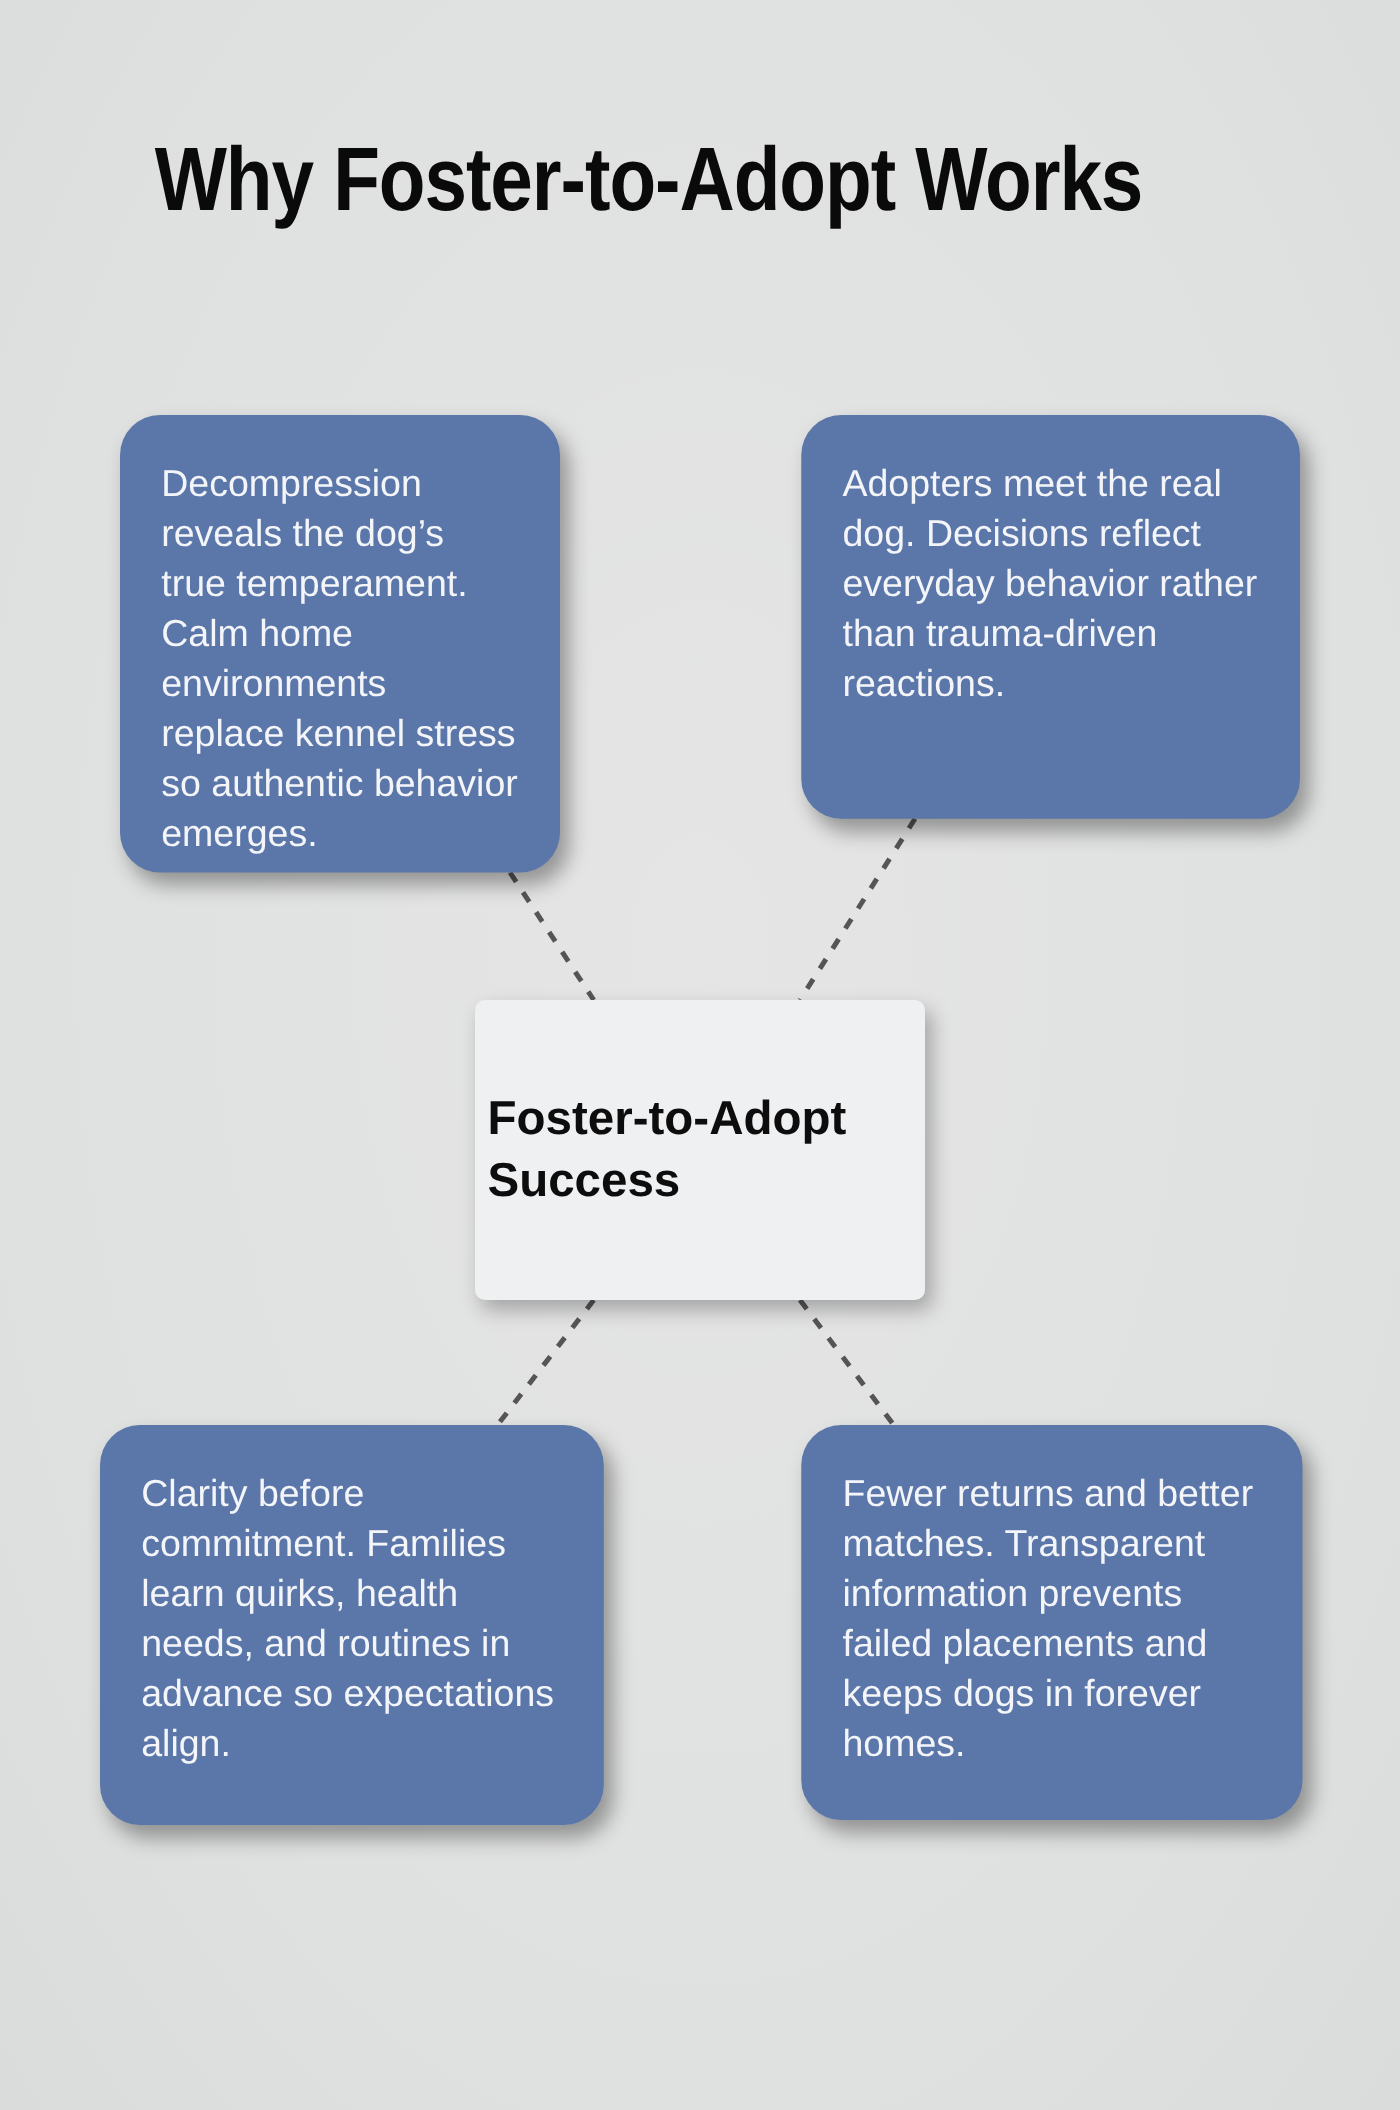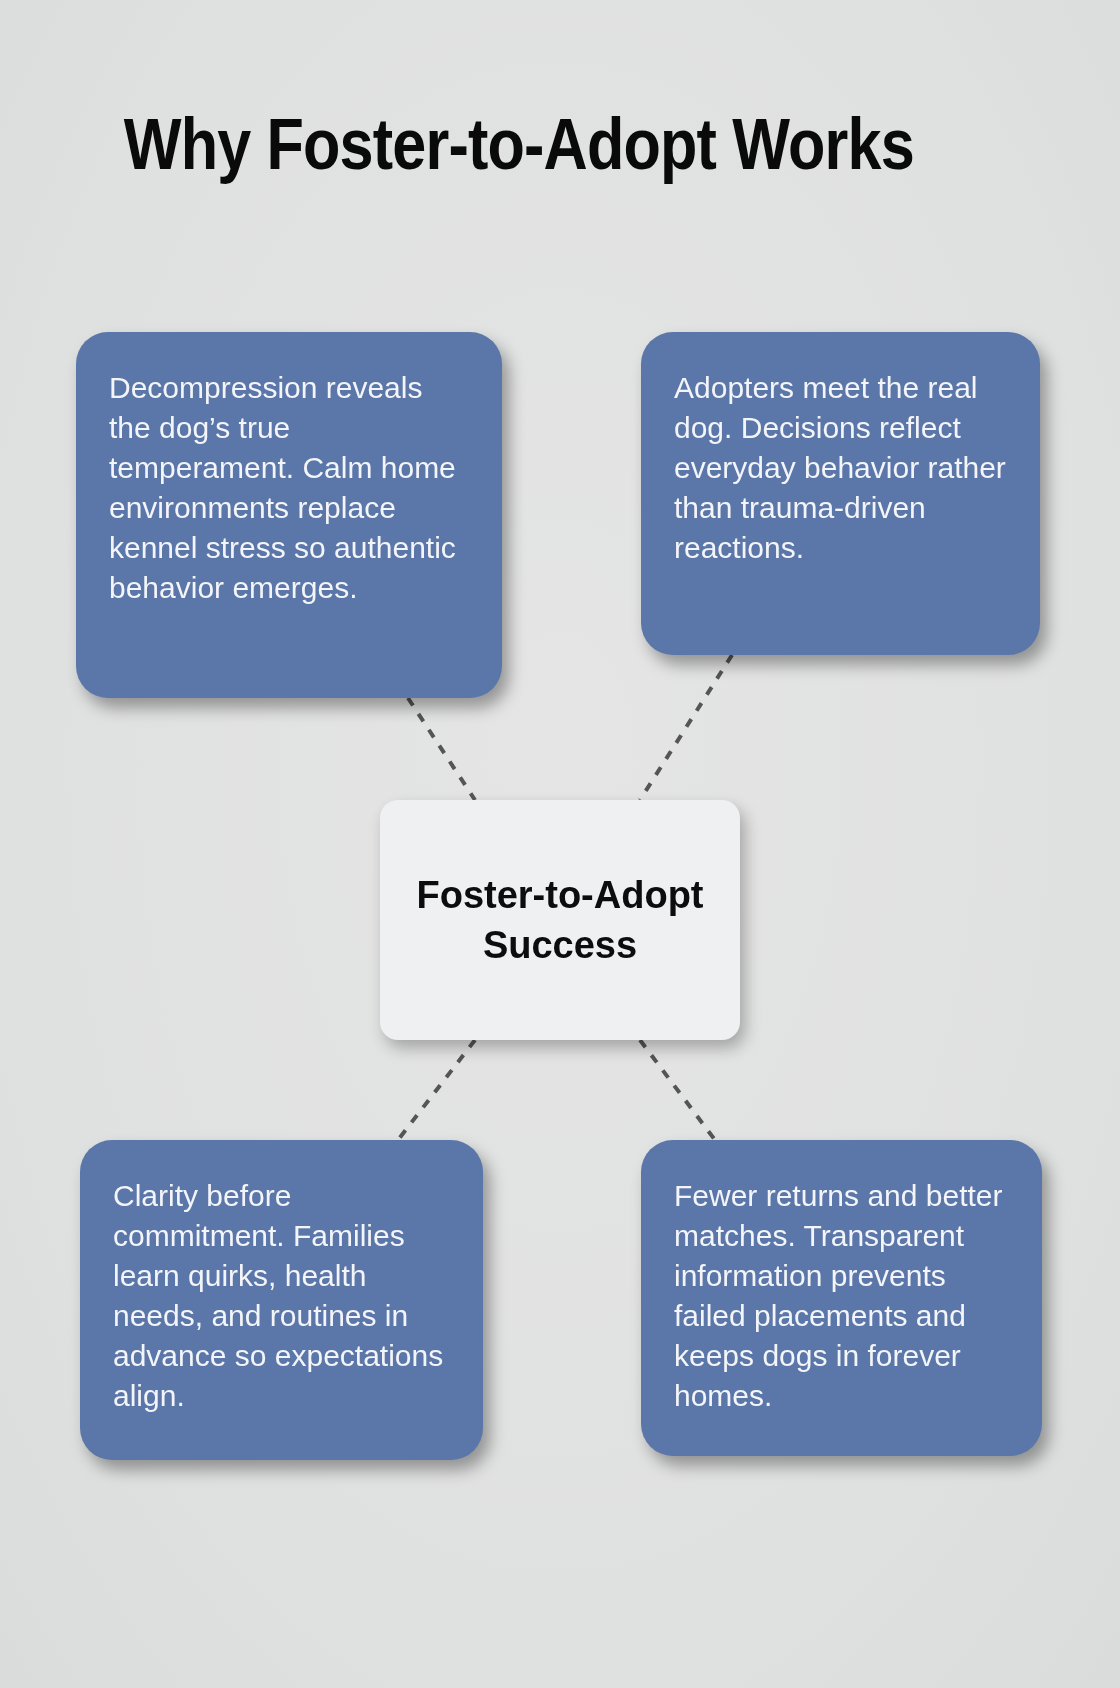--- a/index.html
+++ b/index.html
@@ -31,30 +31,30 @@
     padding:36px 33px;
     box-shadow:7px 10px 16px rgba(0,0,0,0.35);
   }
   .benefit-box p{
     margin:0;color:var(--box-text-color);
     font-size:30px;line-height:40px;font-weight:400;
   }
   .center-node{
     position:absolute;left:380px;top:800px;width:360px;height:240px;
     box-sizing:border-box;background:var(--center-fill);
-    border-radius:18px;
+    border-radius:8px;
     box-shadow:5px 8px 16px rgba(0,0,0,0.28);
     display:flex;align-items:center;justify-content:center;
-    text-align:center;padding:10px 30px;
+    padding:10px 10px;
   }
   .center-node span{
     color:var(--center-text-color);
     font-size:38px;line-height:50px;font-weight:700;
   }
-  .box-top-left{left:76px;top:332px;width:426px;height:366px;}
+  .box-top-left{left:96px;top:332px;width:352px;height:366px;}
   .box-top-right{left:641px;top:332px;width:399px;height:323px;}
   .box-bottom-left{left:80px;top:1140px;width:403px;height:320px;}
   .box-bottom-right{left:641px;top:1140px;width:401px;height:316px;}
 </style>
 </head>
 <body>
 
 <div class="stage">
 
   <h1 class="page-title" style="margin:0;"><span>Why Foster-to-Adopt Works</span></h1>

